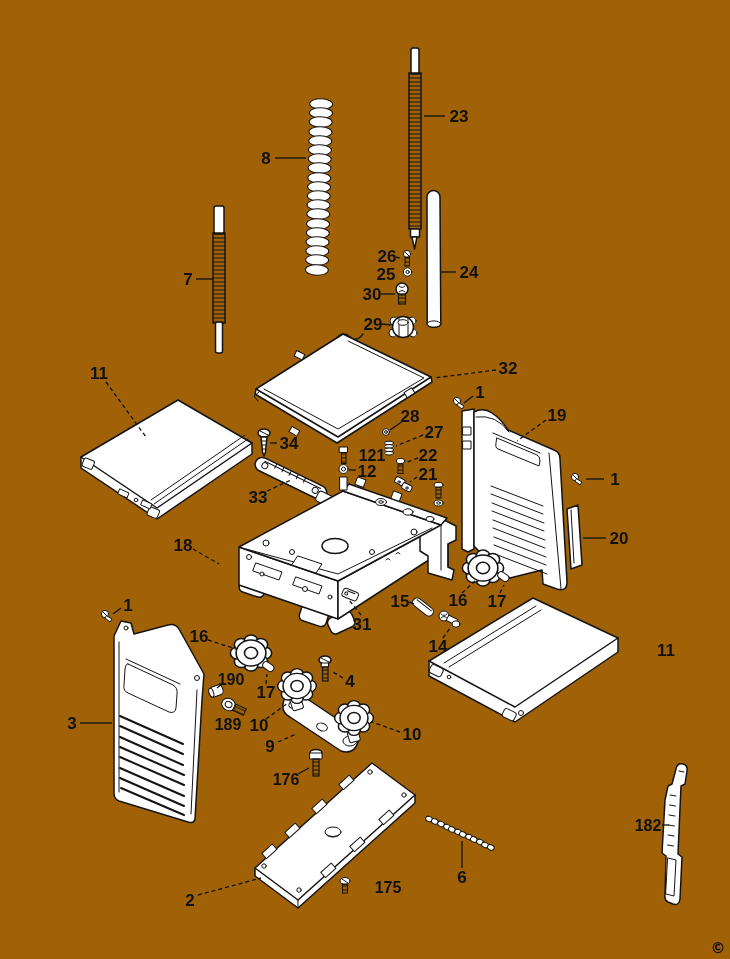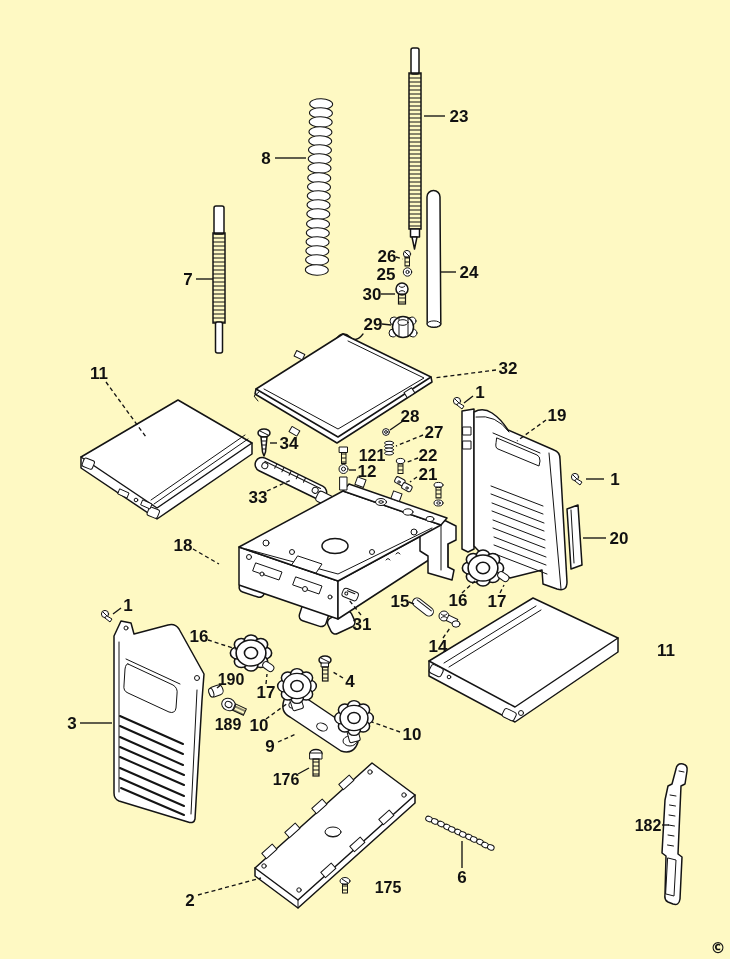--- a/index.html
+++ b/index.html
@@ -1,16 +1,16 @@
 <!DOCTYPE html>
 <html><head>
 <meta charset="utf-8">
 <style>
   html,body{margin:0;padding:0;background:#ffffff;}
-  .stage{position:relative;width:730px;height:959px;background:#fef9c3;overflow:hidden;}
+  .stage{position:relative;width:730px;height:959px;background:#a16207;overflow:hidden;}
   svg{display:block;}
   
   .s{fill:#ffffff;stroke:#141414;stroke-width:1.5;stroke-linejoin:round;stroke-linecap:round;}
   .ln{fill:none;stroke:#141414;stroke-width:1.3;stroke-linecap:round;stroke-linejoin:round;}
   .thn{stroke-width:1;}
   .thk{stroke-width:2;}
   .plabel{font:bold 17px "Liberation Sans",sans-serif;fill:#111111;text-anchor:middle;}
   .plabel3{font:bold 16px "Liberation Sans",sans-serif;fill:#111111;text-anchor:middle;}
   .copyright{font:bold 15px "DejaVu Sans",sans-serif;fill:#111111;text-anchor:middle;}
   .leader{stroke:#141414;stroke-width:1.35;fill:none;}

